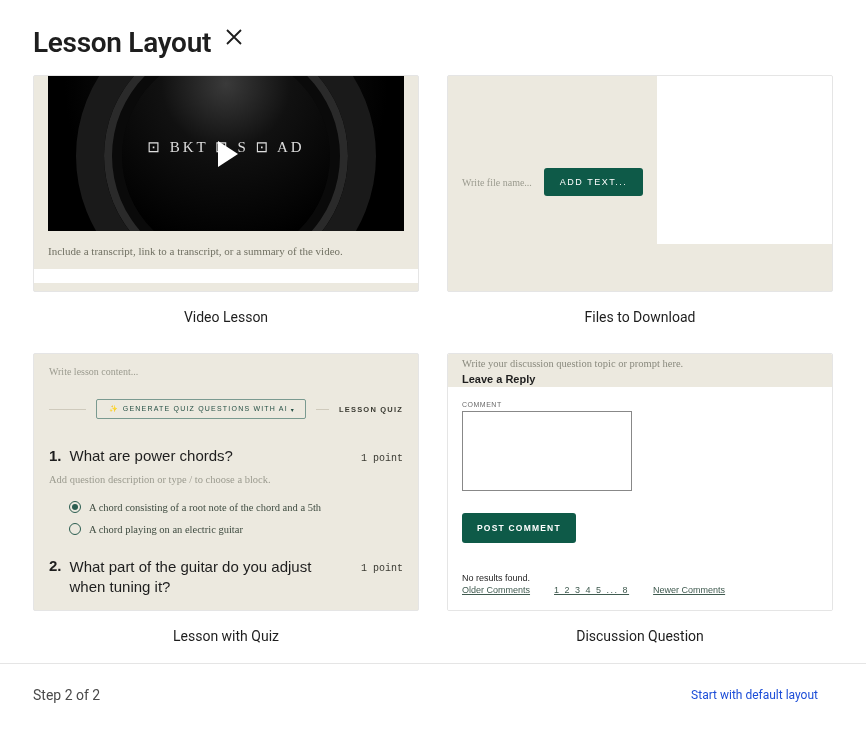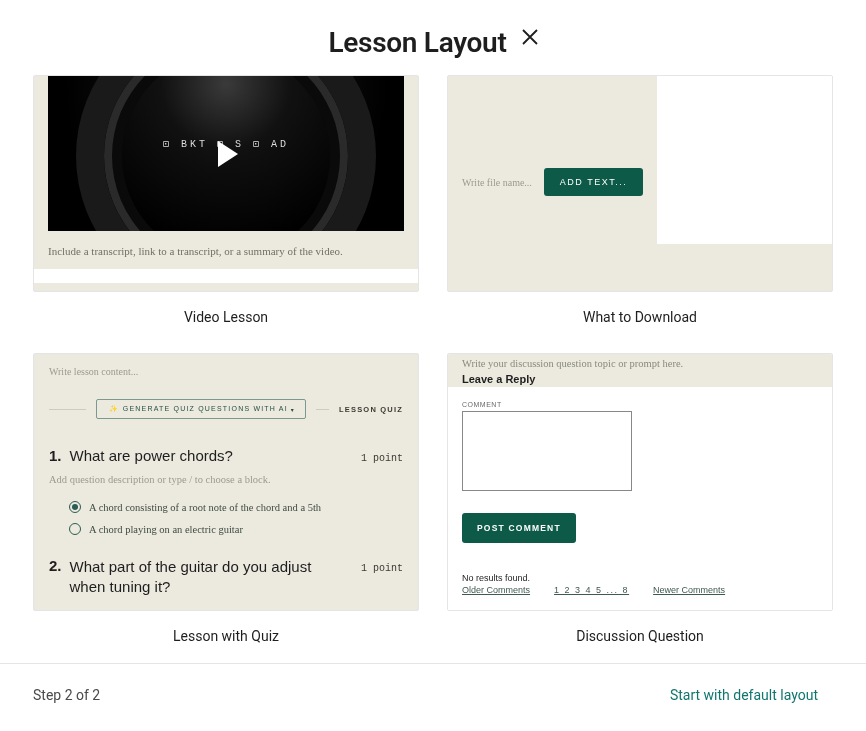--- a/index.html
+++ b/index.html
@@ -10,21 +10,21 @@
     body {
       font-family: -apple-system, BlinkMacSystemFont, "Segoe UI", Roboto, Helvetica, Arial, sans-serif;
       background: #fff;
       width: 866px;
       height: 731px;
       overflow: hidden;
       position: relative;
     }
     .header {
       display: flex;
-      justify-content: center;
+      justify-content: flex-start;
       align-items: center;
       padding: 26px 30px 16px 33px;
       gap: 12px;
     }
     .header h1 {
       font-size: 28px;
       font-weight: 600;
       color: #1e1e1e;
       letter-spacing: -0.3px;
     }
@@ -96,24 +96,24 @@
       border-radius: 50%;
       border: 28px solid #1a1a1a;
       box-shadow: inset 0 0 0 8px #2a2a2a, inset 0 0 0 18px #0a0a0a;
     }
     .camera-text {
       position: absolute;
       top: 62px;
       left: 0; right: 0;
       text-align: center;
       color: #ddd;
-      font-size: 10px;
+      font-size: 15px;
       letter-spacing: 3px;
       font-weight: 500;
-      font-family: Liberation Mono, monospace;
+      font-family: Liberation Serif, serif;
     }
     .play-icon {
       position: relative;
       z-index: 2;
       width: 0;
       height: 0;
       border-left: 20px solid #fff;
       border-top: 13px solid transparent;
       border-bottom: 13px solid transparent;
       margin-left: 4px;
@@ -346,22 +346,22 @@
       justify-content: space-between;
       align-items: center;
       padding: 23px 48px 28px 33px;
       background: #fff;
     }
     .step-text {
       font-size: 14px;
       color: #4a4a4a;
     }
     .default-link {
-      font-size: 14px;
-      color: #0f766e;
+      font-size: 12px;
+      color: #1d4ed8;
       cursor: pointer;
     }
   </style>
 </head>
 <body>
 
 <div class="header">
   <h1>Lesson Layout</h1>
   <div class="close-icon">
     <svg width="20" height="20" viewBox="0 0 20 20">
@@ -388,21 +388,21 @@
     </div>
 
     <div class="card">
       <div class="preview" style="display:flex;flex-direction:row;">
         <div class="files-bar">
           <span class="file-placeholder">Write file name...</span>
           <span class="add-text-btn">ADD TEXT...</span>
         </div>
         <div class="files-white"></div>
       </div>
-      <div class="card-label">What to Download</div>
+      <div class="card-label">Files to Download</div>
     </div>
 
     <div class="card">
       <div class="preview preview-tall quiz-prev">
         <div class="quiz-write">Write lesson content...</div>
         <div class="quiz-divider">
           <div class="quiz-line"></div>
           <div class="gen-btn">
             <span></span>
             <span>✨  GENERATE QUIZ QUESTIONS WITH AI</span>

